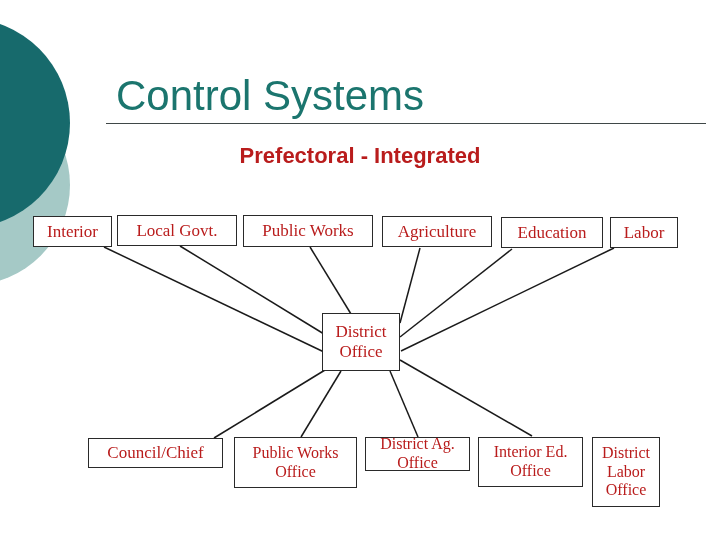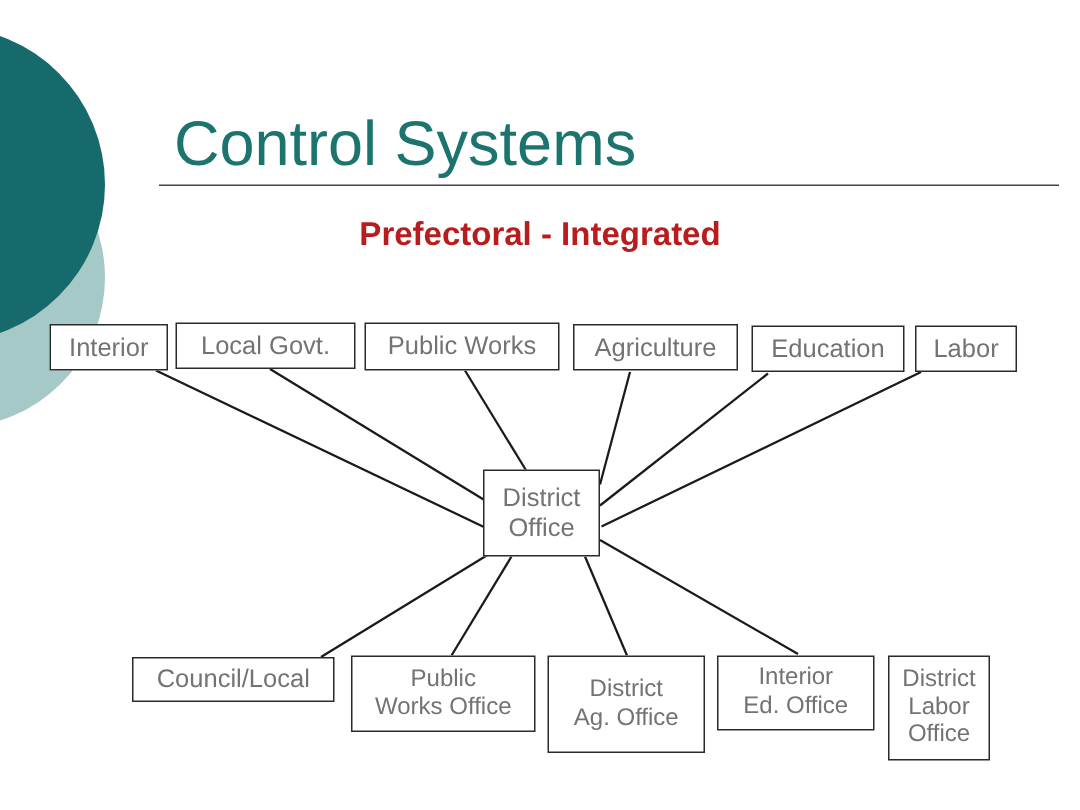--- a/index.html
+++ b/index.html
@@ -19,22 +19,22 @@
   .subtitle{
     position:absolute;left:200px;top:143px;width:320px;z-index:2;
     font-size:22px;font-weight:700;color:#b91c1c;text-align:center;line-height:26px;
   }
   svg.connectors{position:absolute;left:0;top:0;z-index:3;pointer-events:none;}
   svg.connectors line{stroke:var(--connector,#1A1A1A);stroke-width:1.5;}
   .node{
     position:absolute;z-index:4;background:#ffffff;
     border:1px solid var(--box-border,#2A2A2A);
     display:flex;align-items:center;justify-content:center;
-    text-align:center;color:#737373;line-height:1.16;padding:14px;
-    box-sizing:border-box;font-size:17px;
+    text-align:center;color:#b91c1c;line-height:1.16;padding:14px;
+    box-sizing:border-box;font-size:17px;font-family:Liberation Serif, serif;
   }
   .node.small{font-size:16px;}
 </style>
 </head>
 <body>
 
 <div id="slide">
 
   <div class="circle light"></div>
   <div class="circle dark"></div>
@@ -58,19 +58,19 @@
 
   <div class="node" style="left:33px;top:216px;width:79px;height:31px">Interior</div>
   <div class="node" style="left:117px;top:215px;width:120px;height:31px">Local Govt.</div>
   <div class="node" style="left:243px;top:215px;width:130px;height:32px">Public Works</div>
   <div class="node" style="left:382px;top:216px;width:110px;height:31px">Agriculture</div>
   <div class="node" style="left:501px;top:217px;width:102px;height:31px">Education</div>
   <div class="node" style="left:610px;top:217px;width:68px;height:31px">Labor</div>
 
   <div class="node" style="left:322px;top:313px;width:78px;height:58px">District Office</div>
 
-  <div class="node" style="left:88px;top:438px;width:135px;height:29px">Council/Local</div>
+  <div class="node" style="left:88px;top:438px;width:135px;height:29px">Council/Chief</div>
   <div class="node small" style="left:234px;top:437px;width:123px;height:51px">Public Works Office</div>
-  <div class="node small" style="left:365px;top:437px;width:105px;height:65px">District Ag. Office</div>
+  <div class="node small" style="left:365px;top:437px;width:105px;height:34px">District Ag. Office</div>
   <div class="node small" style="left:478px;top:437px;width:105px;height:50px">Interior Ed. Office</div>
   <div class="node small" style="left:592px;top:437px;width:68px;height:70px">District Labor Office</div>
 
 </div>
 
 </body></html>

